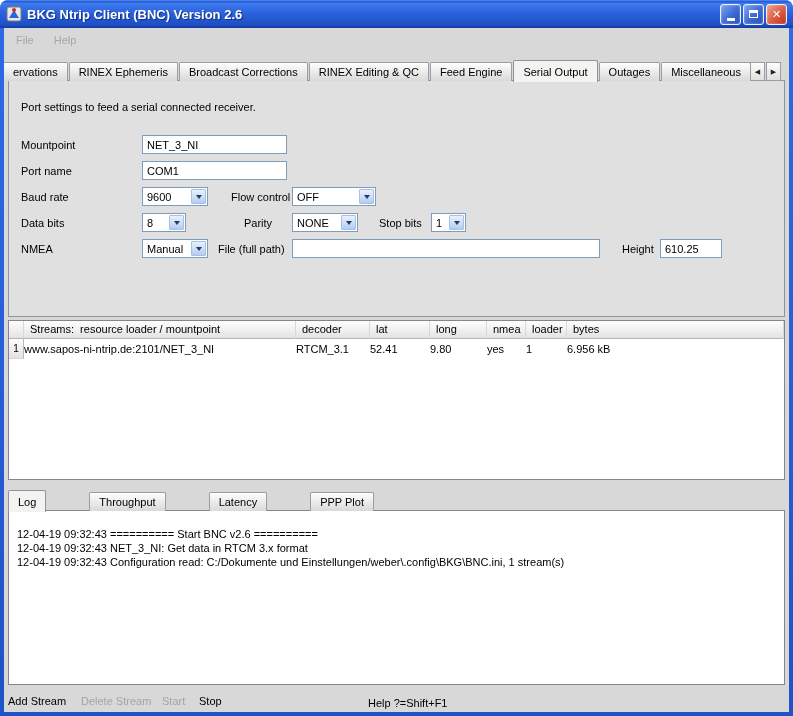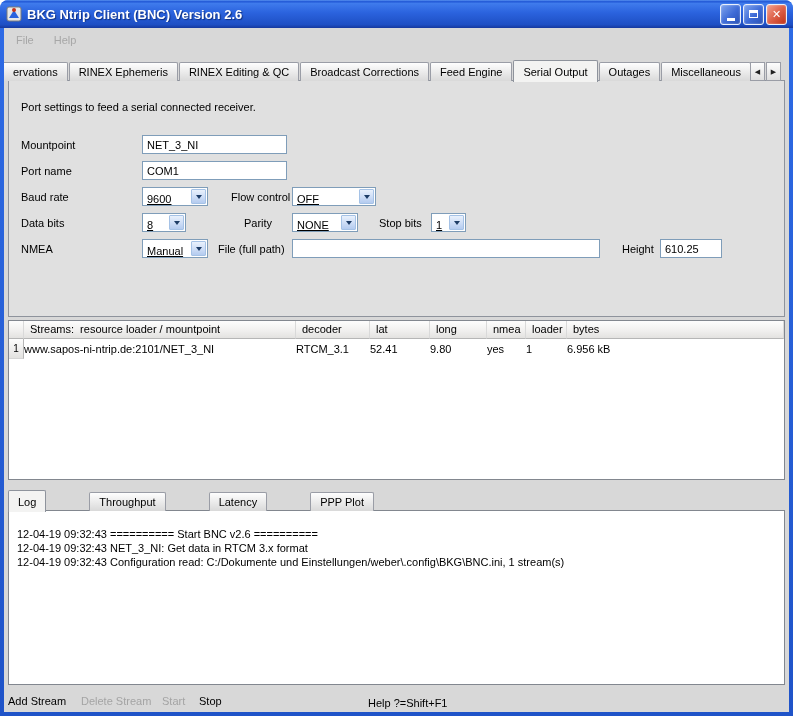--- a/index.html
+++ b/index.html
@@ -75,21 +75,21 @@
     background:#E0E0E0; border:1px solid #8E939C; z-index:2;
   }
   .desc { position:absolute; left:12px; top:20px; }
   .plabel { position:absolute; white-space:nowrap; }
   .textfield {
     position:absolute; height:19px; border:1px solid #7F9DB9; background:#fff;
     font-family:inherit; font-size:11px; padding:0 4px; outline:none;
   }
   .combo {
     position:absolute; height:19px; background:#fff; border:1px solid #7F9DB9;
-    display:flex; align-items:flex-end;text-decoration:underline;
+    display:flex; align-items:center;
   }
   .combo-value { flex:1; padding-left:4px; white-space:nowrap; overflow:hidden; }
   .combo-btn {
     width:15px; height:15px; margin:1px; flex:none;
     background:linear-gradient(180deg,#E9F1FC 0%,#CDDDF6 55%,#B4CBEF 100%);
     border:1px solid #A5C2E6; border-radius:1px;
     display:flex; align-items:center; justify-content:center;
   }
   .combo-arrow {
     width:0; height:0;
@@ -160,22 +160,22 @@
   <div class="content">
 
     <div class="menubar">
       <span class="menu-item">File</span>
       <span class="menu-item">Help</span>
     </div>
 
     <div class="tabbar top">
       <div class="tab first">ervations</div>
       <div class="tab">RINEX Ephemeris</div>
+      <div class="tab">Broadcast Corrections</div>
       <div class="tab">RINEX Editing &amp; QC</div>
-      <div class="tab">Broadcast Corrections</div>
       <div class="tab">Feed Engine</div>
       <div class="tab active">Serial Output</div>
       <div class="tab">Outages</div>
       <div class="tab">Miscellaneous</div>
     </div>
     <div class="tab-scrolls">
       <div class="tab-scroll">
           <span>◀</span>
         </div>
       <div class="tab-scroll">

